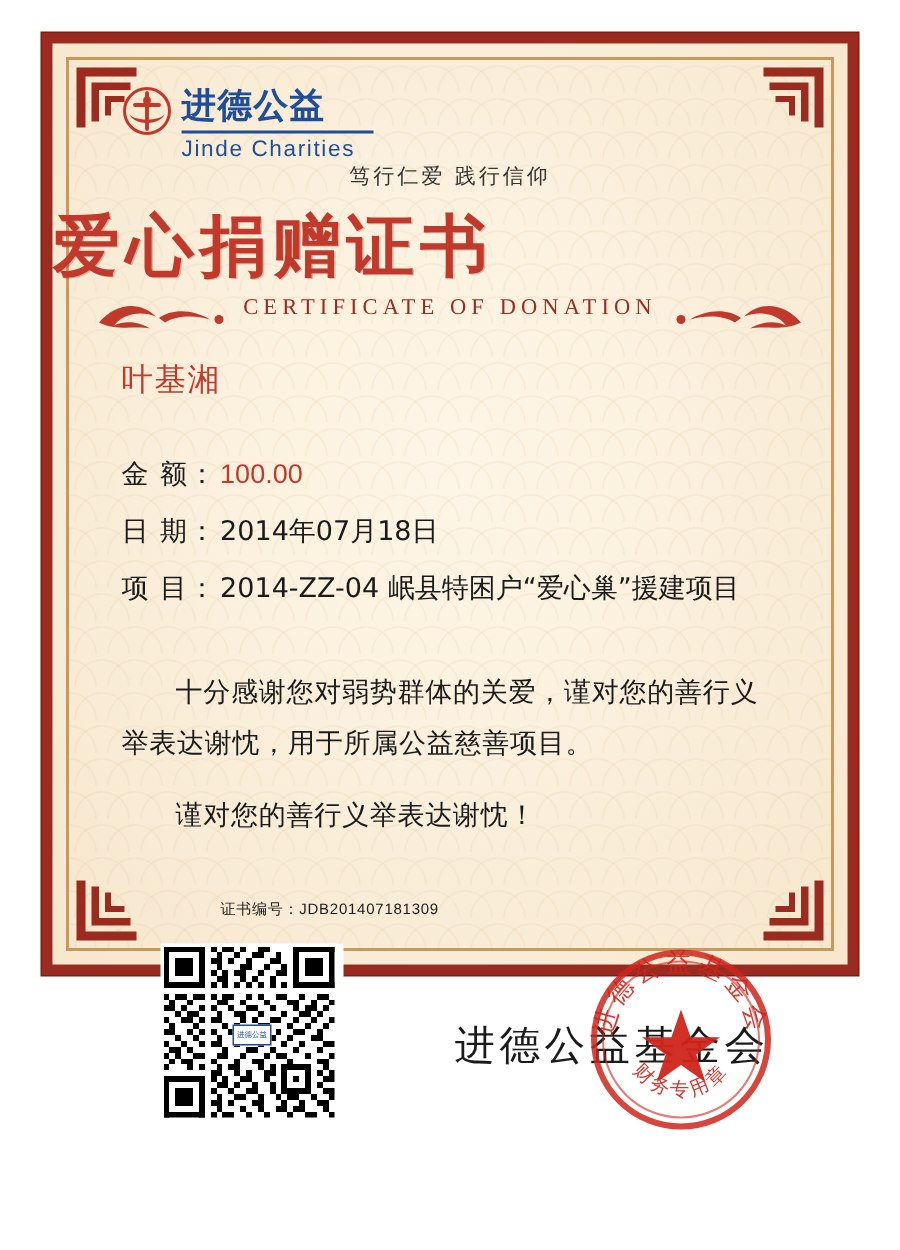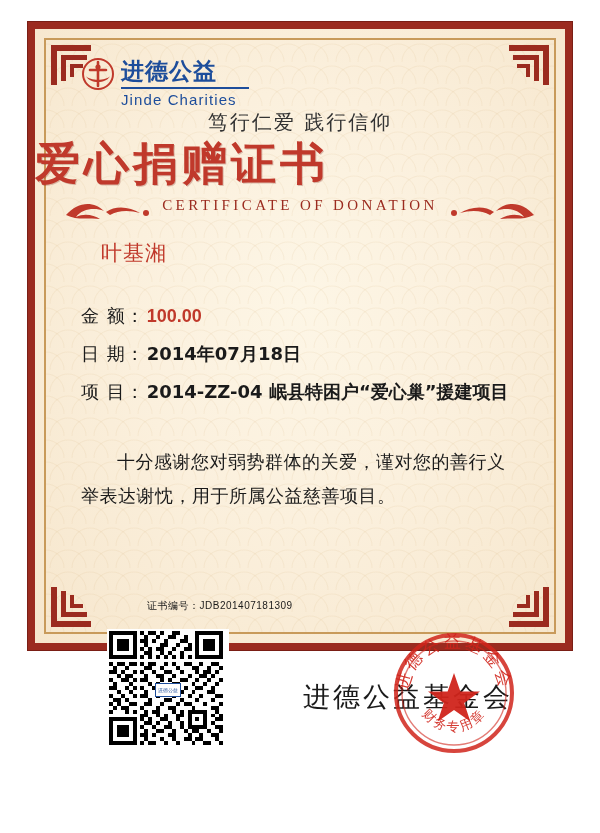--- a/index.html
+++ b/index.html
@@ -98,21 +98,21 @@
     letter-spacing: 1.1px;
     font-family: "Liberation Sans", sans-serif;
   }
 
   
   .motto {
     position: absolute;
     top: 80px;
     left: 0; right: 0;
     text-align: center;
-    font-size: 20px;
+    font-size: 14px;
     color: #333333;
     letter-spacing: 2px;
     font-family: "DejaVu Sans", sans-serif;
   }
   .main-title {
     position: absolute;
     top: 105px;
     left: 0; right: 0;
     font-size: 45px;
     font-weight: bold;
@@ -141,21 +141,20 @@
 
   
   .recipient {
     position: absolute;
     left: 46px;
     top: 210px;
     font-size: 21px;
     color: #c0392b;
     font-family: Liberation Mono, monospace;
     letter-spacing: 1px;
-    margin-left: 20px;
   }
   .fields {
     position: absolute;
     left: 46px;
     top: 275px;
     right: 28px;
   }
   .field-row {
     display: flex;
     align-items: baseline;
@@ -163,21 +162,20 @@
     font-size: 18px;
     color: #1a1a1a;
     font-family: "DejaVu Sans", sans-serif;
   }
   .field-label {
     letter-spacing: 1px;
     white-space: nowrap;
   }
   .field-value {
     margin-left: 2px;
-    font-weight: bold;
   }
   .field-value.amount {
     color: #c0392b;
     font-family: "Liberation Sans", sans-serif;
   }
 
   
   .body-text {
     position: absolute;
     left: 46px;
@@ -343,20 +341,21 @@
       <span class="field-value">2014年07月18日</span>
     </div>
     <div class="field-row">
       <span class="field-label">项 目：</span>
       <span class="field-value">2014-ZZ-04 岷县特困户“爱心巢”援建项目</span>
     </div>
   </div>
 
   <div class="body-text">
     <p>十分感谢您对弱势群体的关爱，谨对您的善行义举表达谢忱，用于所属公益慈善项目。</p>
+    <p>谨对您的善行义举表达谢忱！</p>
   </div>
 
   <div class="qr">
     <svg width="114" height="114" viewBox="0 0 29 29" shape-rendering="crispEdges">
       <rect width="29" height="29" fill="#ffffff"></rect>
       <g fill="#000000">
 
         <rect x="0" y="0" width="7" height="1"></rect>
           <rect x="0" y="6" width="7" height="1"></rect>
         <rect x="0" y="0" width="1" height="7"></rect>

